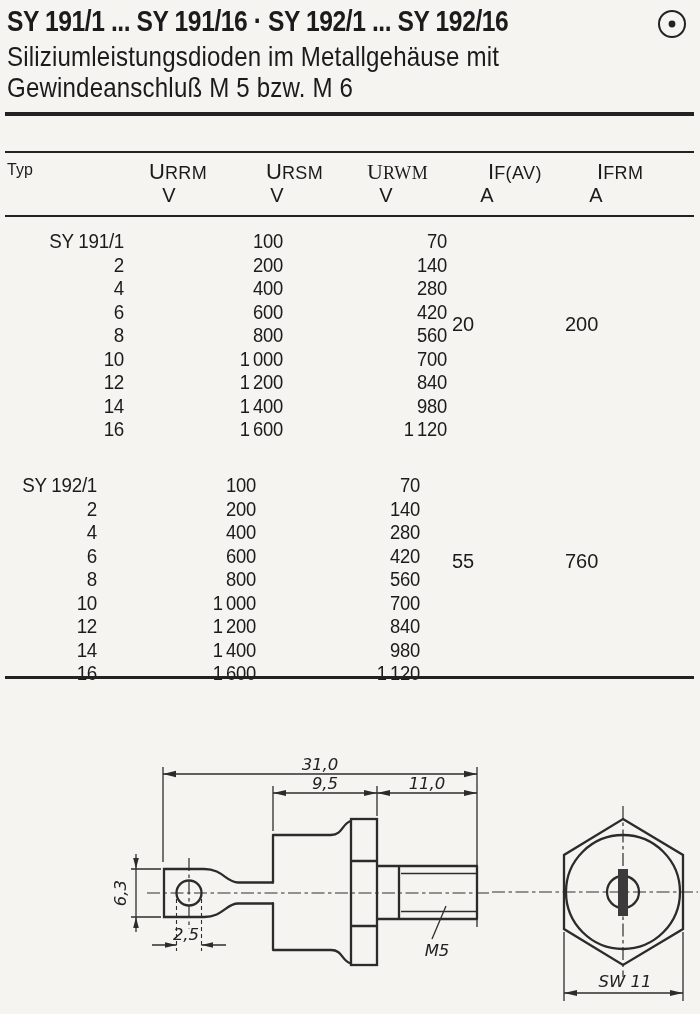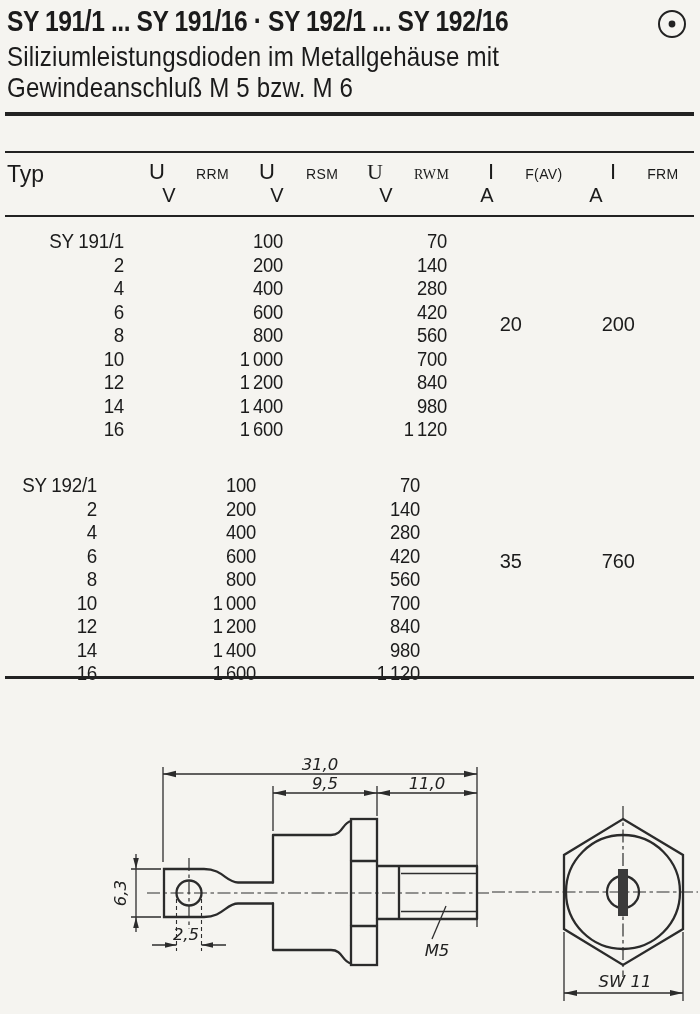--- a/index.html
+++ b/index.html
@@ -12,38 +12,38 @@
   .subtitle{font-size:28px;transform:scaleX(.86);transform-origin:0 0;letter-spacing:.2px;}
   .sub1{left:7px;top:41px;}
   .sub2{left:7px;top:72px;}
   .brandmark{left:655px;top:8px;width:34px;height:34px;}
   .rule{left:5px;width:689px;background:#222;}
   .rule-thick{top:112px;height:4px;}
   .rule-thin{top:151px;height:2px;}
   .rule-head{top:215px;height:2px;}
   .rule-bottom{top:676px;height:2.5px;}
   .hcell{top:159px;font-size:22px;letter-spacing:0;}
-  .hc-typ{left:7px;top:161px;font-size:23px;}
+  .hc-typ{left:7px;top:161px;font-size:16px;}
   .hc-urrm{left:149px;}
-  .hc-ursm{left:259px;}
+  .hc-ursm{left:266px;}
   .hc-urwm{left:367px;font-family:Liberation Serif, serif;}
   .hc-ifav{left:488px;}
-  .hc-ifrm{left:610px;}
-  .hsub{font-size:14px;letter-spacing:.4px;margin-left:31px;}
+  .hc-ifrm{left:597px;}
+  .hsub{font-size:18px;letter-spacing:.4px;}
   .hunit{top:184px;width:34px;text-align:center;font-size:20px;}
   .hu1{left:152px;}.hu2{left:260px;}.hu3{left:369px;}.hu4{left:470px;}.hu5{left:579px;}
   .group{left:0;width:700px;}
   .g1{top:230px;padding-left:27px;}
   .g2{top:474px;}
   .row{position:relative;height:23.5px;font-size:20px;line-height:23.5px;}
   .cell{position:absolute;top:0;letter-spacing:-.3px;}
   .ct {left:0;width:97px;text-align:right;transform:scaleX(.94);transform-origin:100% 0;}
   .cu1{left:146px;width:110px;text-align:right;transform:scaleX(.92);transform-origin:100% 0;}
   .cu3{left:306px;width:114px;text-align:right;transform:scaleX(.92);transform-origin:100% 0;}
-  .gval{width:70px;text-align:right;font-size:20px;}
+  .gval{width:70px;text-align:left;font-size:20px;}
   .gv-if1{left:452px;top:313px;}
   .gv-im1{left:565px;top:313px;}
   .gv-if2{left:452px;top:550px;}
   .gv-im2{left:565px;top:550px;}
   .drawing{left:0;top:740px;width:700px;height:274px;}
   svg .obj{stroke:#2b2b2b;stroke-width:2.3;fill:none;stroke-linecap:round;}
   svg .thin{stroke:#2e2e2e;stroke-width:1.3;fill:none;}
   svg .cl{stroke:#2e2e2e;stroke-width:1.2;fill:none;stroke-dasharray:13 3.5 3.5 3.5;}
   svg .dash{stroke:#2e2e2e;stroke-width:1.1;fill:none;stroke-dasharray:4 3;}
   svg .ah{fill:#2b2b2b;stroke:none;}
@@ -168,21 +168,21 @@
         <span class="cell ct">14</span>
         <span class="cell cu1">1 400</span>
         <span class="cell cu3">980</span>
       </div>
     <div class="row">
         <span class="cell ct">16</span>
         <span class="cell cu1">1 600</span>
         <span class="cell cu3">1 120</span>
       </div>
   </div>
-  <div class="abs gval gv-if2">35</div>
+  <div class="abs gval gv-if2">55</div>
   <div class="abs gval gv-im2">760</div>
 
   <div class="abs rule rule-bottom"></div>
 
   <svg class="abs drawing" viewBox="0 740 700 274">
     <g>
 
       <path class="cl" d="M147,893 H489"></path>
 
       <path class="thin" d="M163,767 V862 M477,767 V927"></path>

